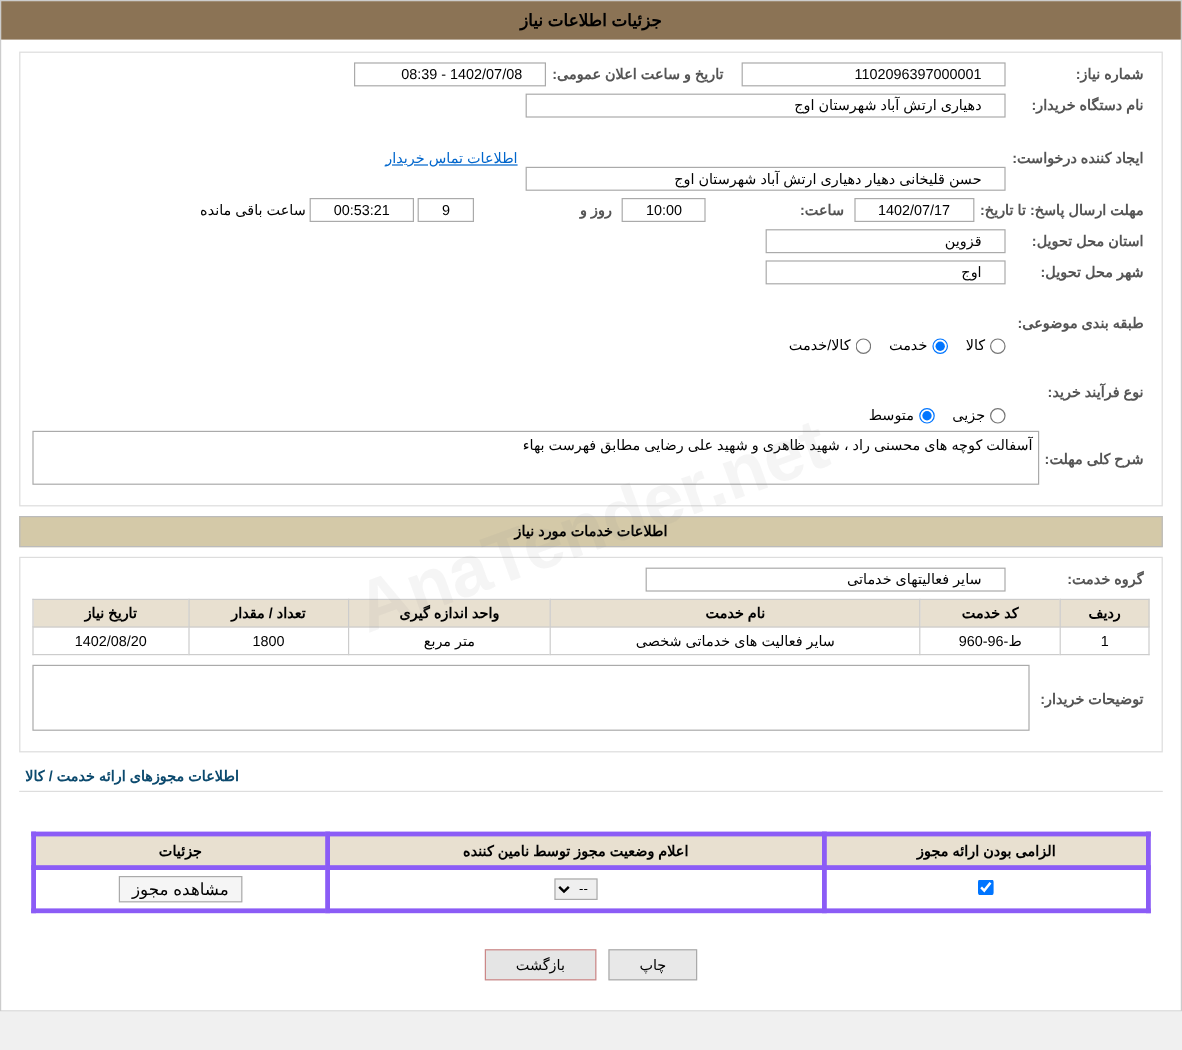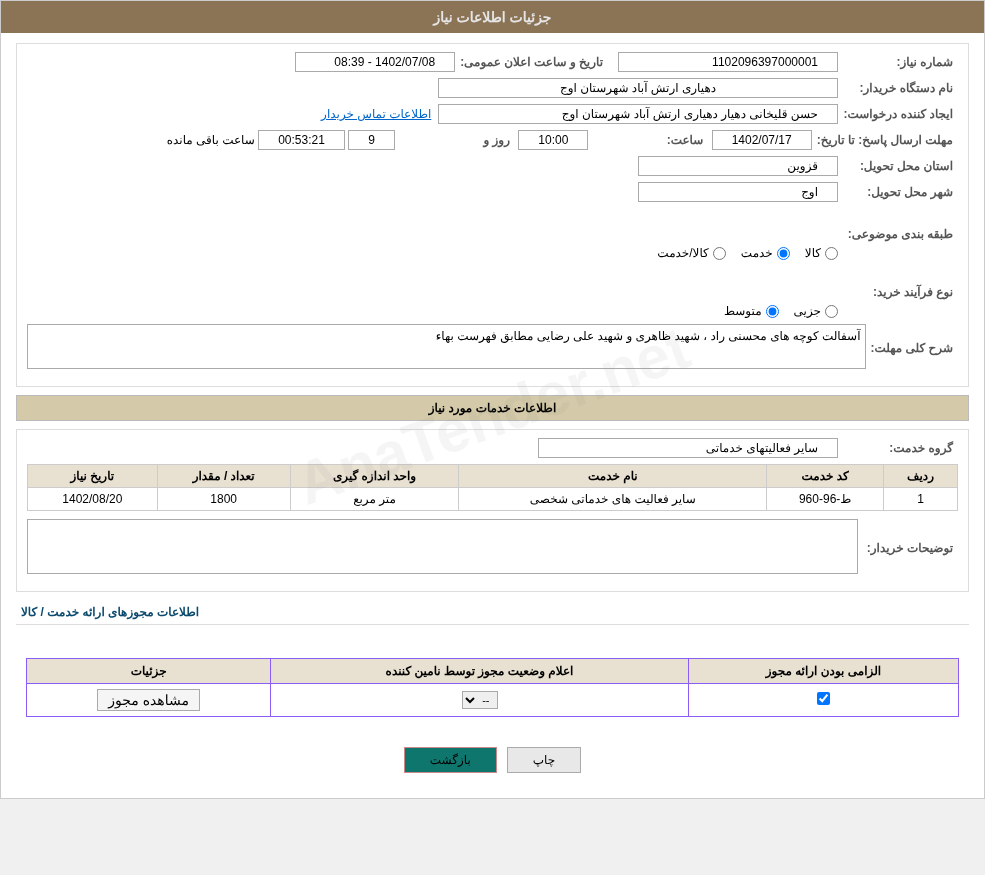--- a/index.html
+++ b/index.html
@@ -10,21 +10,21 @@
       direction: rtl;
     }
     .page-wrapper {
       max-width: 985px;
       margin: 0 auto;
       background: #fff;
       border: 1px solid #ccc;
     }
     .page-header {
       background: #8B7355;
-      color: #e5e5e5;
+      color: #000000;
       text-align: center;
       padding: 8px 10px;
       font-size: 14px;
       font-weight: bold;
     }
     .main-content {
       padding: 10px 15px;
     }
     .form-section {
       border: 1px solid #ddd;
@@ -127,21 +127,21 @@
       padding: 5px 25px;
       border: 1px solid #aaa;
       cursor: pointer;
       font-family: Tahoma, Arial, sans-serif;
       font-size: 12px;
     }
     .btn-print {
       background: #e8e8e8;
     }
     .btn-back {
-      background: #0f766e;
+      background: #e5e5e5;
       border-color: #c88;
     }
     .section-subtitle {
       text-align: left;
       color: #0c4a6e;
       font-size: 12px;
       padding: 5px;
       border-bottom: 1px solid #ddd;
       margin-bottom: 8px;
       font-weight: bold;
@@ -149,21 +149,21 @@
     .col-note {
       font-size: 11px;
       color: #666;
     }
     .permit-table {
       width: 100%;
       border-collapse: collapse;
       margin: 5px 0;
     }
     .permit-table th, .permit-table td {
-      border: 1px solid #8b5cf6;
+      border: 4px solid #8b5cf6;
       padding: 5px 8px;
       text-align: center;
       margin-left: 24px;
     }
     .permit-table th {
       background: #e8e0d0;
       font-weight: bold;
     }
     .permit-table td {
       background: #fff;
@@ -201,26 +201,26 @@
       <div class="form-row">
         <span class="label">شماره نیاز:</span>
         <span class="value-box" style="min-width:220px;">1102096397000001</span>
         &nbsp;&nbsp;&nbsp;
         <span class="label">تاریخ و ساعت اعلان عمومی:</span>
         <span class="value-box" style="min-width:160px;">1402/07/08 - 08:39</span>
       </div>
 
       <div class="form-row">
         <span class="label">نام دستگاه خریدار:</span>
-        <span class="value-box" style="min-width:400px;text-align:center;">دهیاری ارتش آباد شهرستان اوج</span>
+        <span class="value-box" style="min-width:400px;">دهیاری ارتش آباد شهرستان اوج</span>
       </div>
 
       <div class="form-row">
         <span class="label">ایجاد کننده درخواست:</span>
-        <span class="value-box" style="min-width:400px;">حسن قلیخانی دهیار دهیاری ارتش آباد شهرستان اوج</span>
+        <span class="value-box" style="min-width:400px;margin-top:35px;">حسن قلیخانی دهیار دهیاری ارتش آباد شهرستان اوج</span>
         &nbsp;&nbsp;
         <span class="link-text">اطلاعات تماس خریدار</span>
       </div>
 
       <div class="form-row">
         <span class="label">مهلت ارسال پاسخ: تا تاریخ:</span>
         <span class="value-box" style="min-width:100px;">1402/07/17</span>
         &nbsp;
         <span class="label">ساعت:</span>
         <span class="value-box" style="min-width:60px;">10:00</span>

